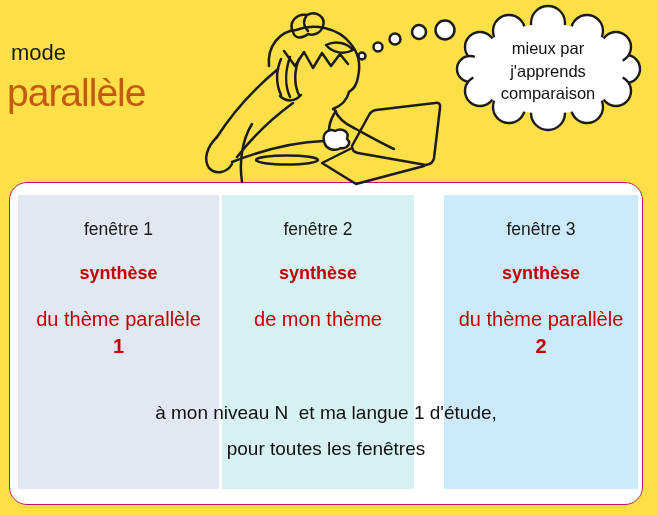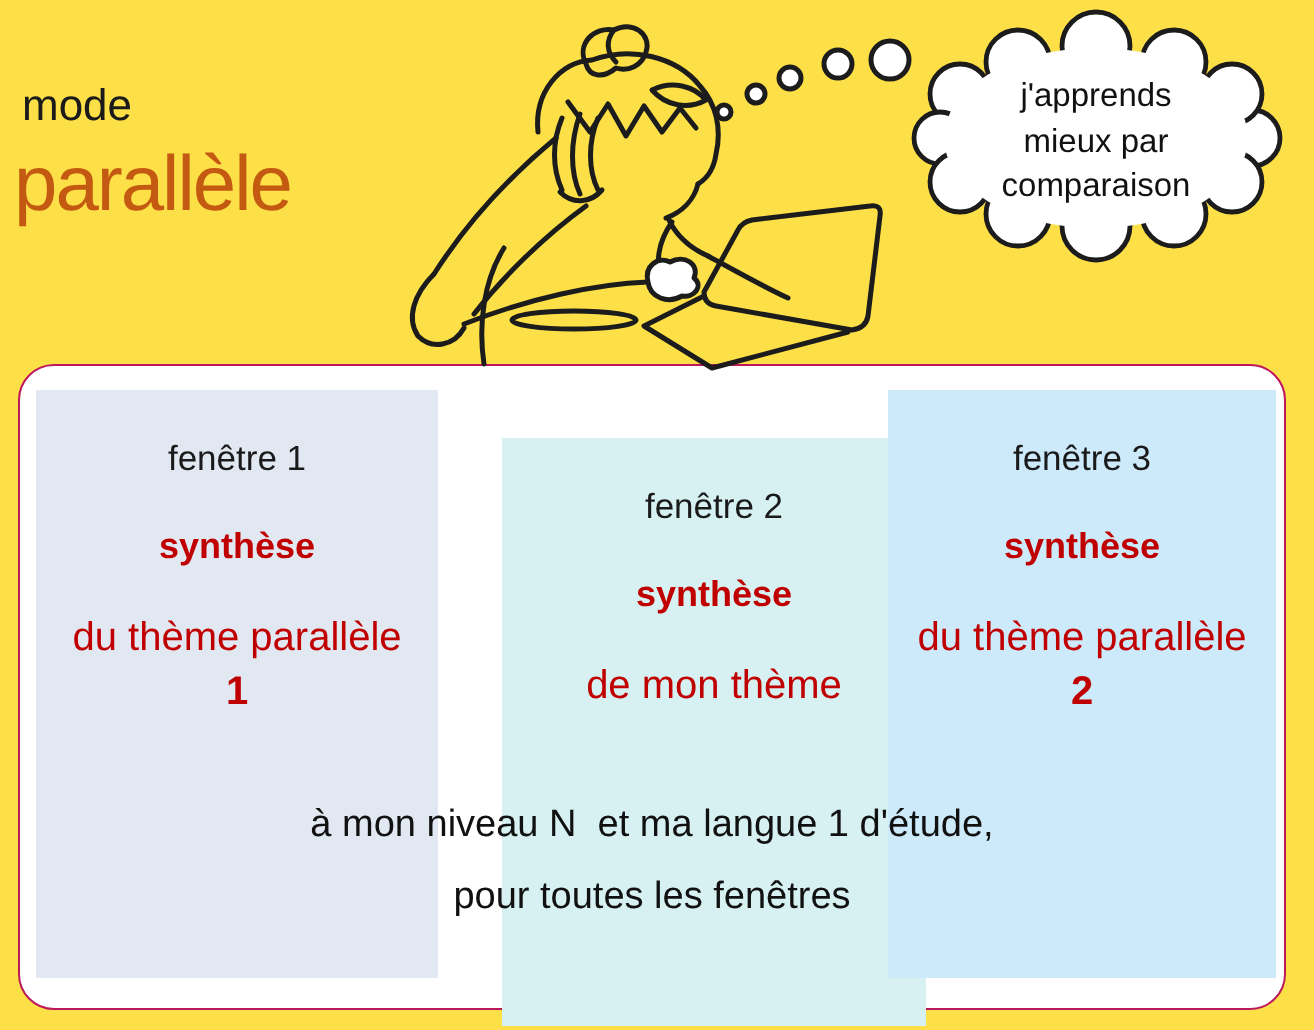--- a/index.html
+++ b/index.html
@@ -20,21 +20,21 @@
   .illu{position:absolute;left:195px;top:2px;width:464px;height:188px;pointer-events:none;}
 
   .bubble-text{position:absolute;left:448px;top:37px;width:200px;text-align:center;
                font-size:16.5px;line-height:22.5px;color:#111;}
 
   
   .board{position:absolute;left:9px;top:182px;width:632px;height:321px;background:#fff;
          border:1px solid #be185d;border-radius:18px;}
   .panel{position:absolute;top:12px;height:294px;text-align:center;z-index:1;}
   .panel-0{left:8px;width:201px;}
-  .panel-1{left:241px;width:212px;margin-top:24px;}
+  .panel-1{left:212px;width:192px;}
   .panel-2{left:434px;width:194px;}
   .panel-name{margin-top:23px;font-size:17.5px;line-height:22px;color:var(--ink);}
   .panel-heading{margin-top:21px;font-size:18px;line-height:24px;font-weight:bold;color:var(--red);}
   .panel-line{font-size:20px;line-height:27px;color:var(--red);}
   .panel-line.line1{margin-top:21px;}
   .panel-0 .line2,.panel-2 .line2{font-weight:bold;}
 
   .board-footer{position:absolute;left:0;right:0;top:212px;text-align:center;z-index:2;
                 font-size:19px;line-height:36px;color:#111;}
   .board-footer div{white-space:pre-wrap;}
@@ -142,18 +142,18 @@
         <circle cx="314" cy="105" r="16"></circle>
         <circle cx="353" cy="111" r="17"></circle>
         <circle cx="392" cy="105" r="16"></circle>
         <circle cx="421" cy="89" r="15"></circle>
         <ellipse cx="353" cy="67" rx="76" ry="45" stroke="none"></ellipse>
       </g>
     </g>
   </svg>
 
   <div class="bubble-text">
+    <div>mieux par</div>
     <div>j'apprends</div>
-    <div>mieux par</div>
     <div>comparaison</div>
   </div>
 
 </div>
 
 </body></html>

